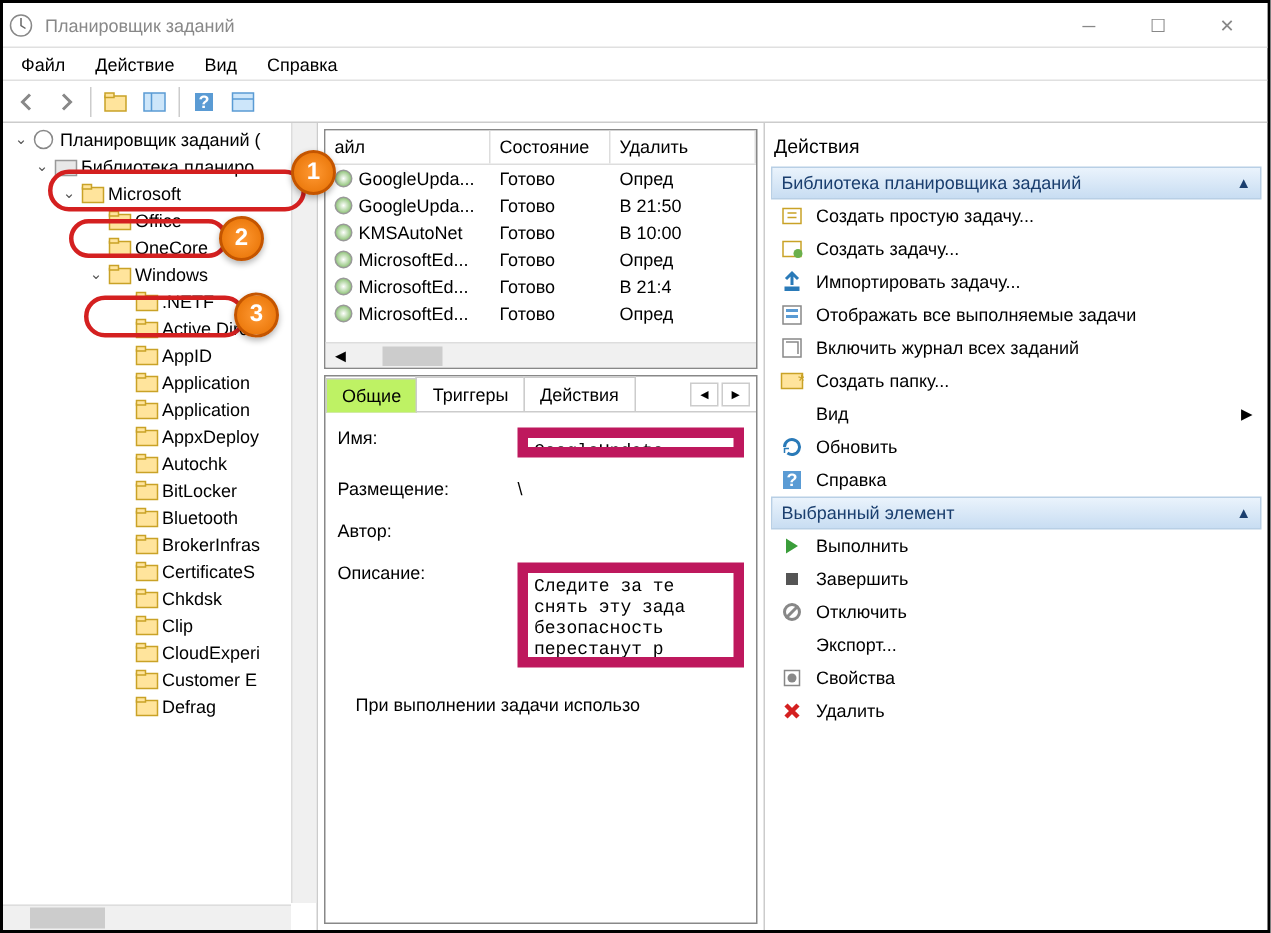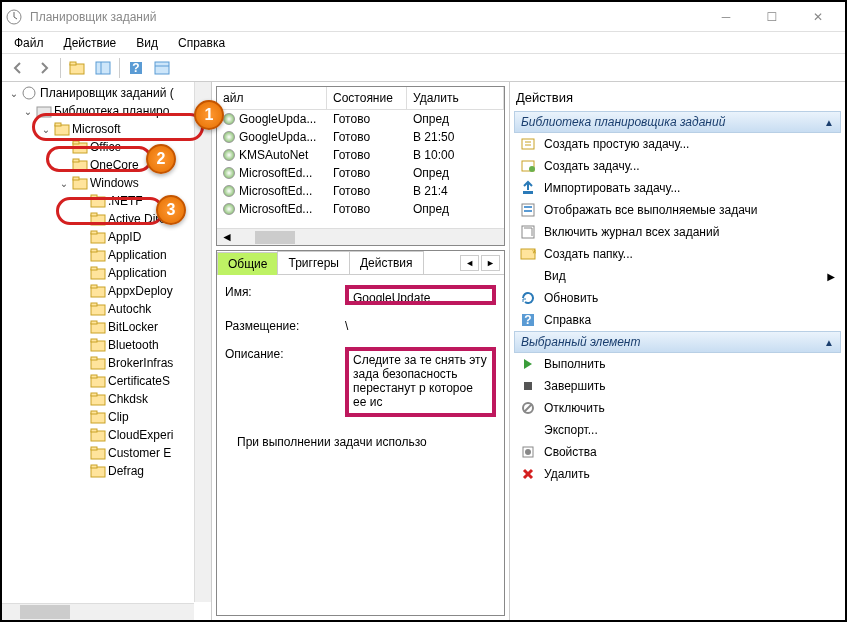--- a/index.html
+++ b/index.html
@@ -32,27 +32,27 @@
 .task-list .scrollbar-h2 .thumb { height: 13px; background: #ccc; margin-left: 18px; width: 40px; }
 .details { border: 1px solid #888; margin: 0 4px 4px 4px; flex: 1; overflow: hidden; position: relative; }
 .tabs { display: flex; border-bottom: 1px solid #ccc; }
 .tabs .tab { padding: 4px 10px; border: 1px solid #ccc; border-bottom: none; background: #fff; margin-right: -1px; }
 .tabs .tab.active { background: #bef264; position: relative; top: 1px; }
 .tabs .tab-nav { margin-left: auto; display: flex; align-items: center; padding: 0 4px; gap: 2px; }
 .tabs .tab-nav span { padding: 2px 4px; border: 1px solid #ccc; font-size: 9px; }
 .details-body { padding: 10px 8px; }
 .details-body .row { display: flex; margin-bottom: 14px; align-items: flex-start; }
 .details-body .label { width: 120px; }
-.details-body .field { flex: 1; border: 4px solid #be185d; padding: 2px 4px; height: 20px; overflow: hidden; white-space: nowrap; }
+.details-body .field { flex: 1; border: 7px solid #be185d; padding: 2px 4px; height: 20px; overflow: hidden; white-space: nowrap; font-family: Liberation Mono, monospace; }
 .details-body .field.multi { height: 70px; white-space: normal; }
 .fieldset-label { border: 1px solid #ccc; border-bottom: none; border-right: none; padding: 0 6px; display: inline-block; margin-top: 8px; }
 .checkbox-row { padding: 4px 12px; display: flex; align-items: center; gap: 6px; }
 .actions-pane { width: 335px; padding: 4px 4px; overflow: hidden; }
 .actions-title { font-weight: normal; padding: 4px 2px 6px 2px; font-size: 13px; }
-.actions-section-header { background: linear-gradient(#eaf3fc, #c8ddf2); border: 1px solid #b8cfe5; padding: 3px 6px; display: flex; align-items: center; color: #1a3e6e; font-style: italic; }
+.actions-section-header { background: linear-gradient(#eaf3fc, #c8ddf2); border: 1px solid #b8cfe5; padding: 3px 6px; display: flex; align-items: center; color: #1a3e6e; }
 .actions-section-header .collapse { margin-left: auto; color: #1a3e6e; font-size: 10px; }
 .action-item { display: flex; align-items: center; padding: 3px 6px; height: 22px; gap: 8px; }
 .action-item .aicon { width: 16px; height: 16px; flex-shrink: 0; }
 .action-item .more { margin-left: auto; font-size: 10px; }
 .callout { position: absolute; border: 3px solid #d42020; border-radius: 18px; background: transparent; pointer-events: none; z-index: 50; }
 .callout-badge { position: absolute; width: 30px; height: 30px; border-radius: 50%; background: radial-gradient(#ff9933, #e56f00); border: 2px solid #c45500; color: #fff; font-weight: bold; font-size: 16px; display: flex; align-items: center; justify-content: center; z-index: 51; box-shadow: 0 2px 4px rgba(0,0,0,0.3); }
 </style>
 </head>
 <body>
 
@@ -355,20 +355,23 @@
       <div class="details-body">
         <div class="row">
           <span class="label">Имя:</span>
           <div class="field">GoogleUpdate</div>
         </div>
         <div class="row">
           <span class="label">Размещение:</span>
           <span>\</span>
         </div>
         <div class="row">
+          <span class="label">Автор:</span>
+        </div>
+        <div class="row">
           <span class="label">Описание:</span>
           <div class="field multi">Следите за те снять эту зада безопасность перестанут р которое ее ис</div>
         </div>
         <div class="checkbox-row">
           <span>При выполнении задачи использо</span>
         </div>
       </div>
     </div>
   </div>
 

